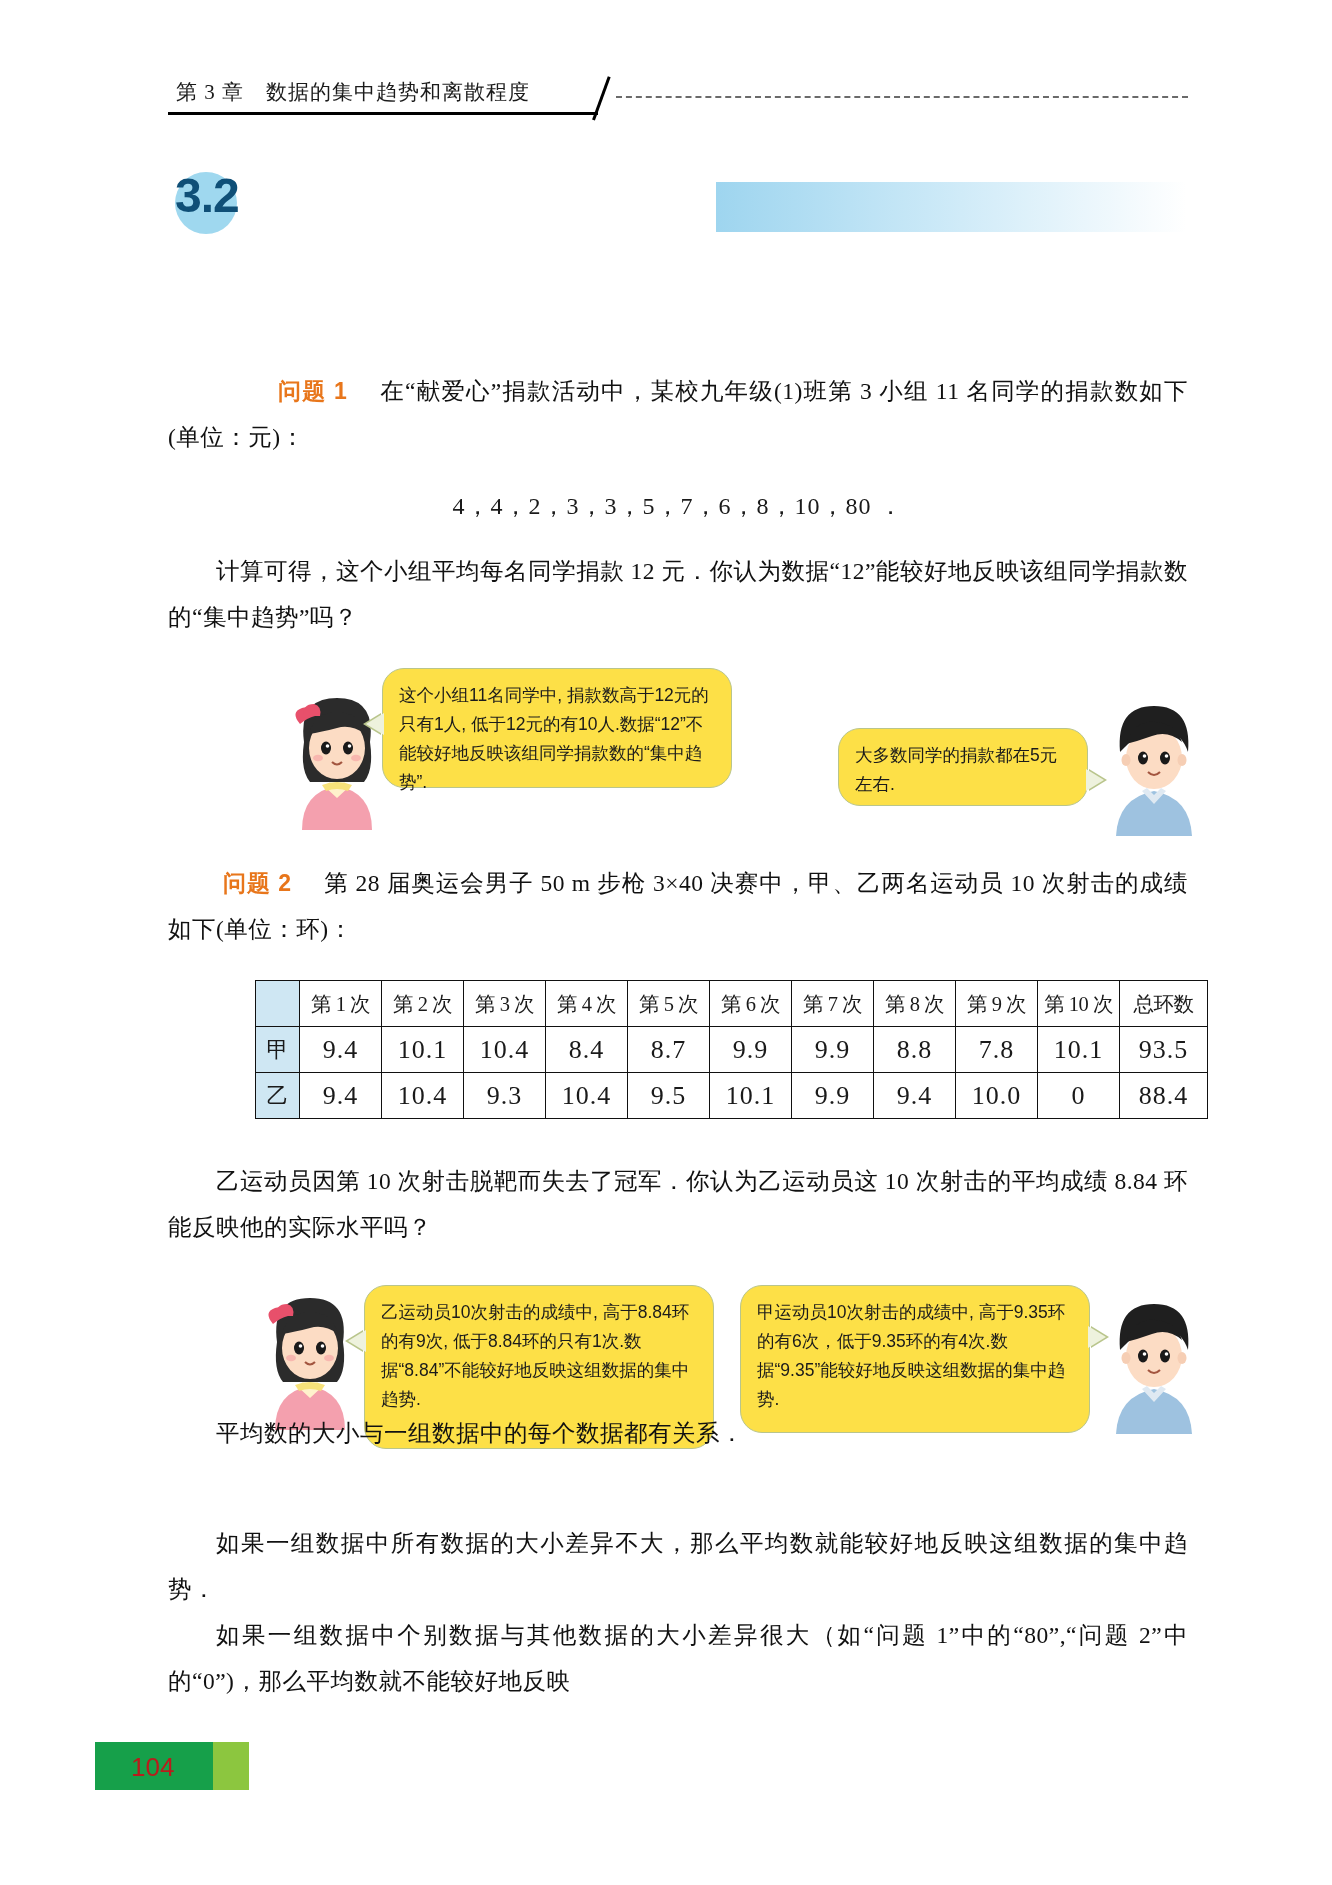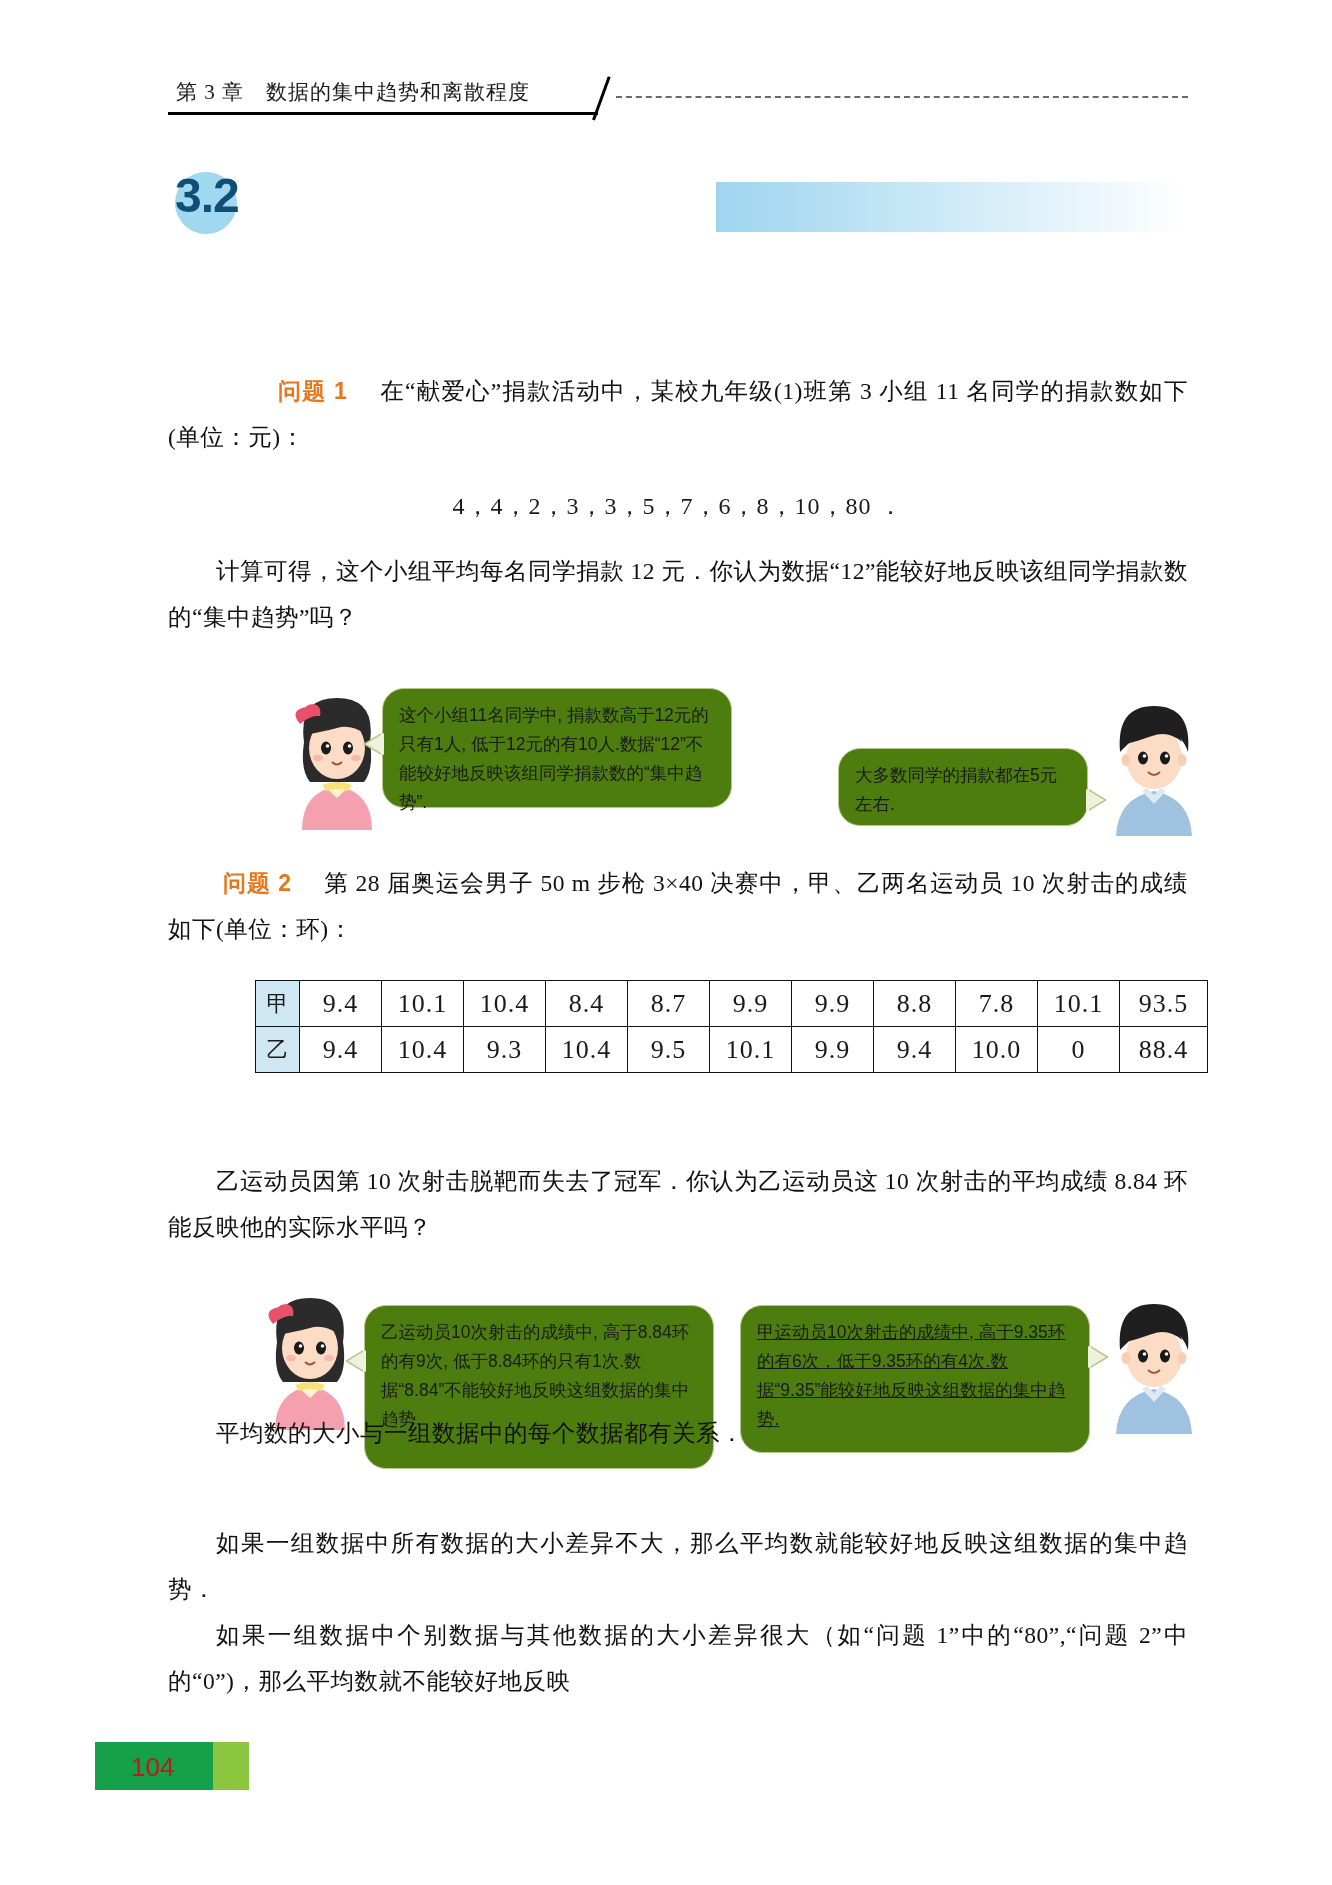--- a/index.html
+++ b/index.html
@@ -109,30 +109,29 @@
   .data-line {
     position: absolute;
     font-size: 24px;
     letter-spacing: 1px;
     text-align: center;
   }
 
   
   .bubble {
     position: absolute;
-    background: #4d7c0f;
+    background: #fde047;
     border: 1.5px solid #b9c58c;
     border-radius: 22px;
     font-family: "Liberation Sans", "DejaVu Sans", sans-serif;
     font-size: 17.5px;
     line-height: 29px;
     color: #1b1b1b;
     padding: 12px 16px;
     box-sizing: border-box;
-    margin-top: 20px;
   }
   .bubble::after {
     content: "";
     position: absolute;
     width: 0; height: 0;
   }
   .bubble.tail-left::after {
     left: -17px;
     top: 44px;
     border-top: 11px solid transparent;
@@ -313,20 +312,34 @@
 </div>
 
 <div class="para" style="left:168px; top:860px; width:1020px;">
   <span class="label-orange" style="margin-left:55px;">问题 2</span>
   <span style="margin-left:26px;">第 28 届奥运会男子 50 m 步枪 3×40 决赛中，甲、乙两名运动员 10 次射击的成绩如下(单位：环)：</span>
 </div>
 
 <div class="tbl-wrap">
   <table class="scores">
     <tbody>
+        <tr>
+      <th class="corner"></th>
+      <th class="colhead">第 1 次</th>
+      <th class="colhead">第 2 次</th>
+      <th class="colhead">第 3 次</th>
+      <th class="colhead">第 4 次</th>
+      <th class="colhead">第 5 次</th>
+      <th class="colhead">第 6 次</th>
+      <th class="colhead">第 7 次</th>
+      <th class="colhead">第 8 次</th>
+      <th class="colhead">第 9 次</th>
+      <th class="colhead">第 10 次</th>
+      <th class="colhead total">总环数</th>
+    </tr>
     <tr>
       <th class="rowhead">甲</th>
       <td class="val">9.4</td>
       <td class="val">10.1</td>
       <td class="val">10.4</td>
       <td class="val">8.4</td>
       <td class="val">8.7</td>
       <td class="val">9.9</td>
       <td class="val">9.9</td>
       <td class="val">8.8</td>
@@ -369,21 +382,21 @@
     <ellipse cx="74" cy="68" rx="5" ry="3.2" fill="#f6a6a6" opacity="0.7"></ellipse>
     <path d="M50 72 q5 5 10 0" stroke="#a3553f" stroke-width="2" fill="none"></path>
     <path d="M20 140 q0 -38 35 -44 q35 6 35 44z" fill="#f4a0ae"></path>
     <path d="M42 96 l13 12 l13 -12 l-6 -4 l-7 7 l-7 -7z" fill="#fff2cc"></path>
     <path d="M40 95 q15 -6 30 0 l-4 6 q-11 -4 -22 0z" fill="#f7e27a"></path>
   </svg>
 </div>
 
 <div class="bubble tail-left" style="left:364px; top:1285px; width:350px; height:164px;">乙运动员10次射击的成绩中, 高于8.84环的有9次, 低于8.84环的只有1次.数据“8.84”不能较好地反映这组数据的集中趋势.</div>
 
-<div class="bubble tail-right" style="left:740px; top:1285px; width:350px; height:148px;text-decoration:underline;">甲运动员10次射击的成绩中, 高于9.35环的有6次，低于9.35环的有4次.数据“9.35”能较好地反映这组数据的集中趋势.</div>
+<div class="bubble tail-right" style="left:740px; top:1285px; width:350px; height:148px;">甲运动员10次射击的成绩中, 高于9.35环的有6次，低于9.35环的有4次.数据“9.35”能较好地反映这组数据的集中趋势.</div>
 
 <div class="char" style="left:1098px; top:1296px;">
   <svg width="110" height="138" viewBox="0 0 110 138">
     <path d="M22 54 q-4 -46 34 -46 q38 0 34 46 q-6 -18 -22 -22 q-22 -4 -34 10 q-6 6 -12 12z" fill="#1f1f1f"></path>
     <ellipse cx="56" cy="60" rx="28" ry="31" fill="#fcdcc4"></ellipse>
     <path d="M28 46 q8 -24 30 -22 q20 2 26 20 q-14 -12 -30 -6 q-14 5 -26 8z" fill="#1f1f1f"></path>
     <ellipse cx="28" cy="62" rx="4.5" ry="6" fill="#f6ceb4"></ellipse>
     <ellipse cx="84" cy="62" rx="4.5" ry="6" fill="#f6ceb4"></ellipse>
     <ellipse cx="45" cy="60" rx="5" ry="6.5" fill="#1a1a1a"></ellipse>
     <ellipse cx="67" cy="60" rx="5" ry="6.5" fill="#1a1a1a"></ellipse>

